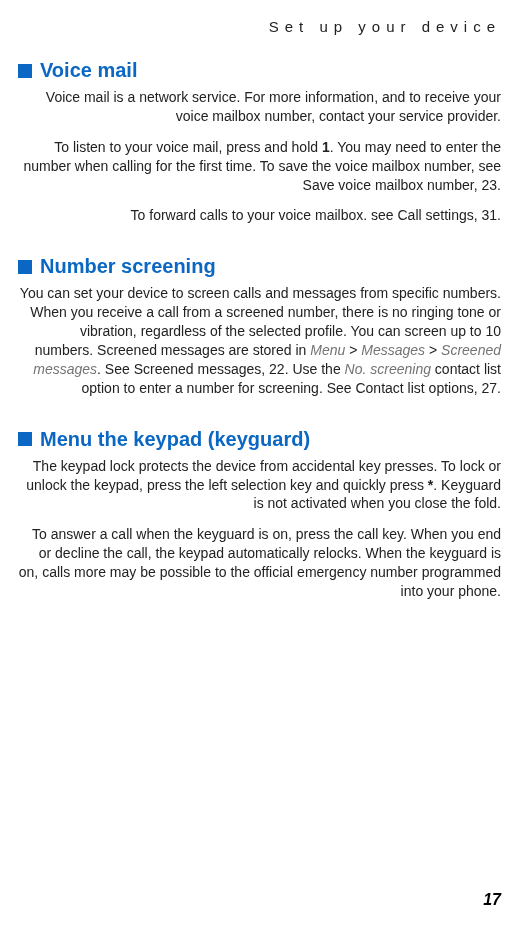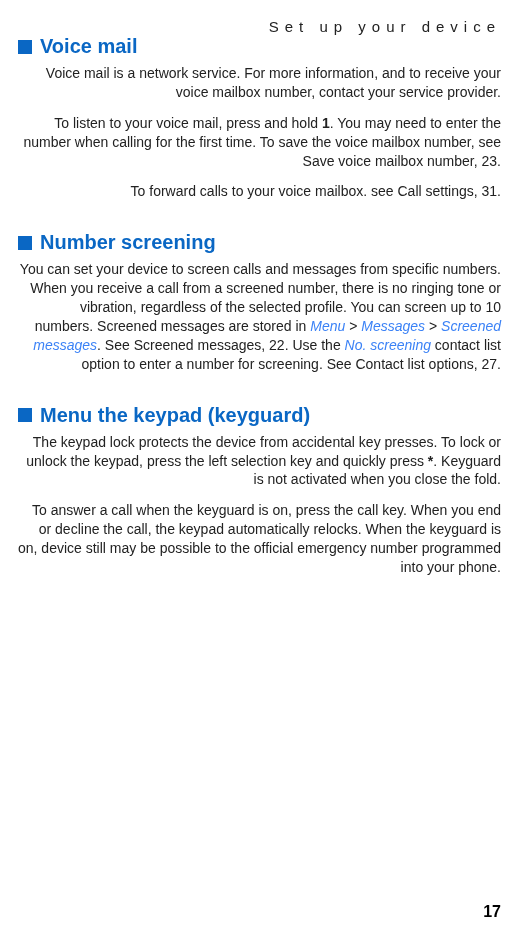--- a/index.html
+++ b/index.html
@@ -9,20 +9,21 @@
       height: 925px;
       background: #fff;
       position: relative;
       padding: 18px 18px 18px 18px;
     }
     .header {
       text-align: right;
       font-size: 15px;
       letter-spacing: 6px;
       color: #222;
+      margin-bottom: 24px;
       font-weight: normal;
     }
     .section-heading {
       display: flex;
       align-items: center;
       gap: 8px;
       margin-bottom: 6px;
       margin-top: 30px;
     }
     .section-heading .bullet {
@@ -40,28 +41,29 @@
     }
     .para {
       font-size: 14px;
       color: #222;
       line-height: 1.35;
       margin-bottom: 12px;
       font-family: 'Trebuchet MS', Arial, sans-serif;
       text-align: right;
     }
     .bold { font-weight: bold; }
-    .link-text { color: #3b82f6; font-style: italic; }
+    .link-text { color: #737373; font-style: italic; }
     .page-number {
       position: absolute;
-      bottom: 4px;
+      bottom: 16px;
       right: 18px;
       font-size: 16px;
       font-weight: bold;
       color: #000;
+      font-style: italic;
     }
     .first-section { margin-top: 0; }
   </style>
 </head>
 <body>
 
 <div class="header">Set up your device</div>
 
 <div id="content">
     <div class="section-heading first-section">
@@ -74,16 +76,16 @@
     <div class="section-heading">
       <span class="bullet"></span>
       <span class="title">Number screening</span>
     </div>
     <div class="para"><span>You can set your device to screen calls and messages from specific numbers. When you receive a call from a screened number, there is no ringing tone or vibration, regardless of the selected profile. You can screen up to 10 numbers. Screened messages are stored in </span><span class="link-text">Menu</span><span> &gt; </span><span class="link-text">Messages</span><span> &gt; </span><span class="link-text">Screened messages</span><span>. See Screened messages, 22. Use the </span><span class="link-text">No. screening</span><span> contact list option to enter a number for screening. See Contact list options, 27.</span></div>
     <div class="section-heading">
       <span class="bullet"></span>
       <span class="title">Menu the keypad (keyguard)</span>
     </div>
     <div class="para"><span>The keypad lock protects the device from accidental key presses. To lock or unlock the keypad, press the left selection key and quickly press </span><span class="bold">*</span><span>. Keyguard is not activated when you close the fold.</span></div>
-    <div class="para"><span>To answer a call when the keyguard is on, press the call key. When you end or decline the call, the keypad automatically relocks. When the keyguard is on, device still may be possible to the official emergency number programmed into your phone.</span></div>
+    <div class="para"><span>To answer a call when the keyguard is on, press the call key. When you end or decline the call, the keypad automatically relocks. When the keyguard is on, calls more may be possible to the official emergency number programmed into your phone.</span></div>
   </div>
 
 <div class="page-number">17</div>
 
 </body></html>

